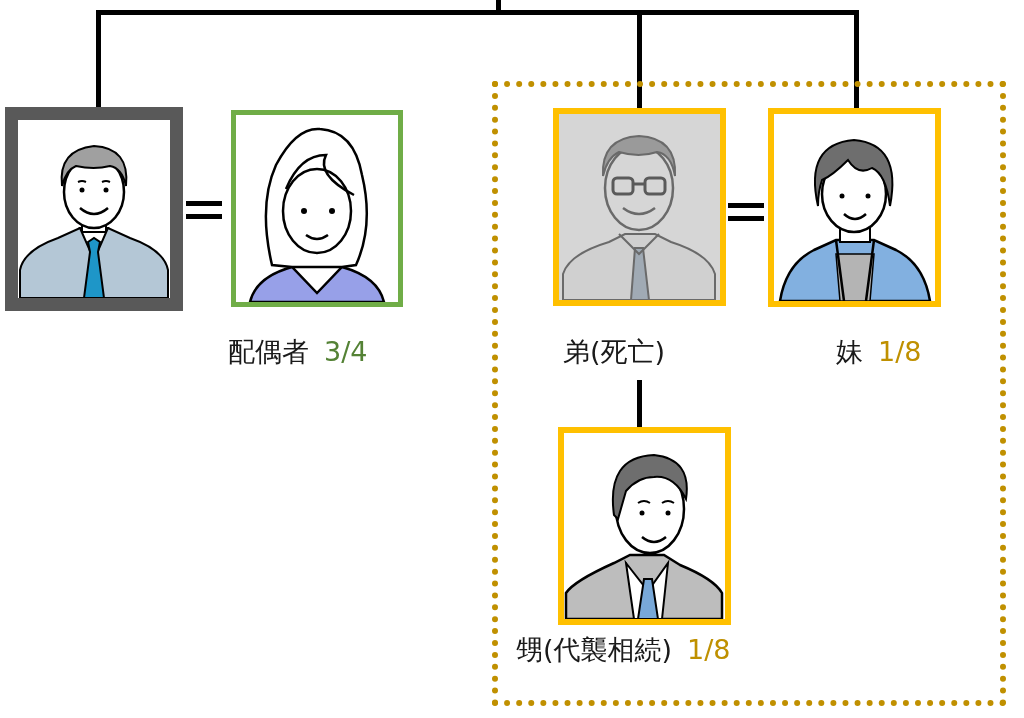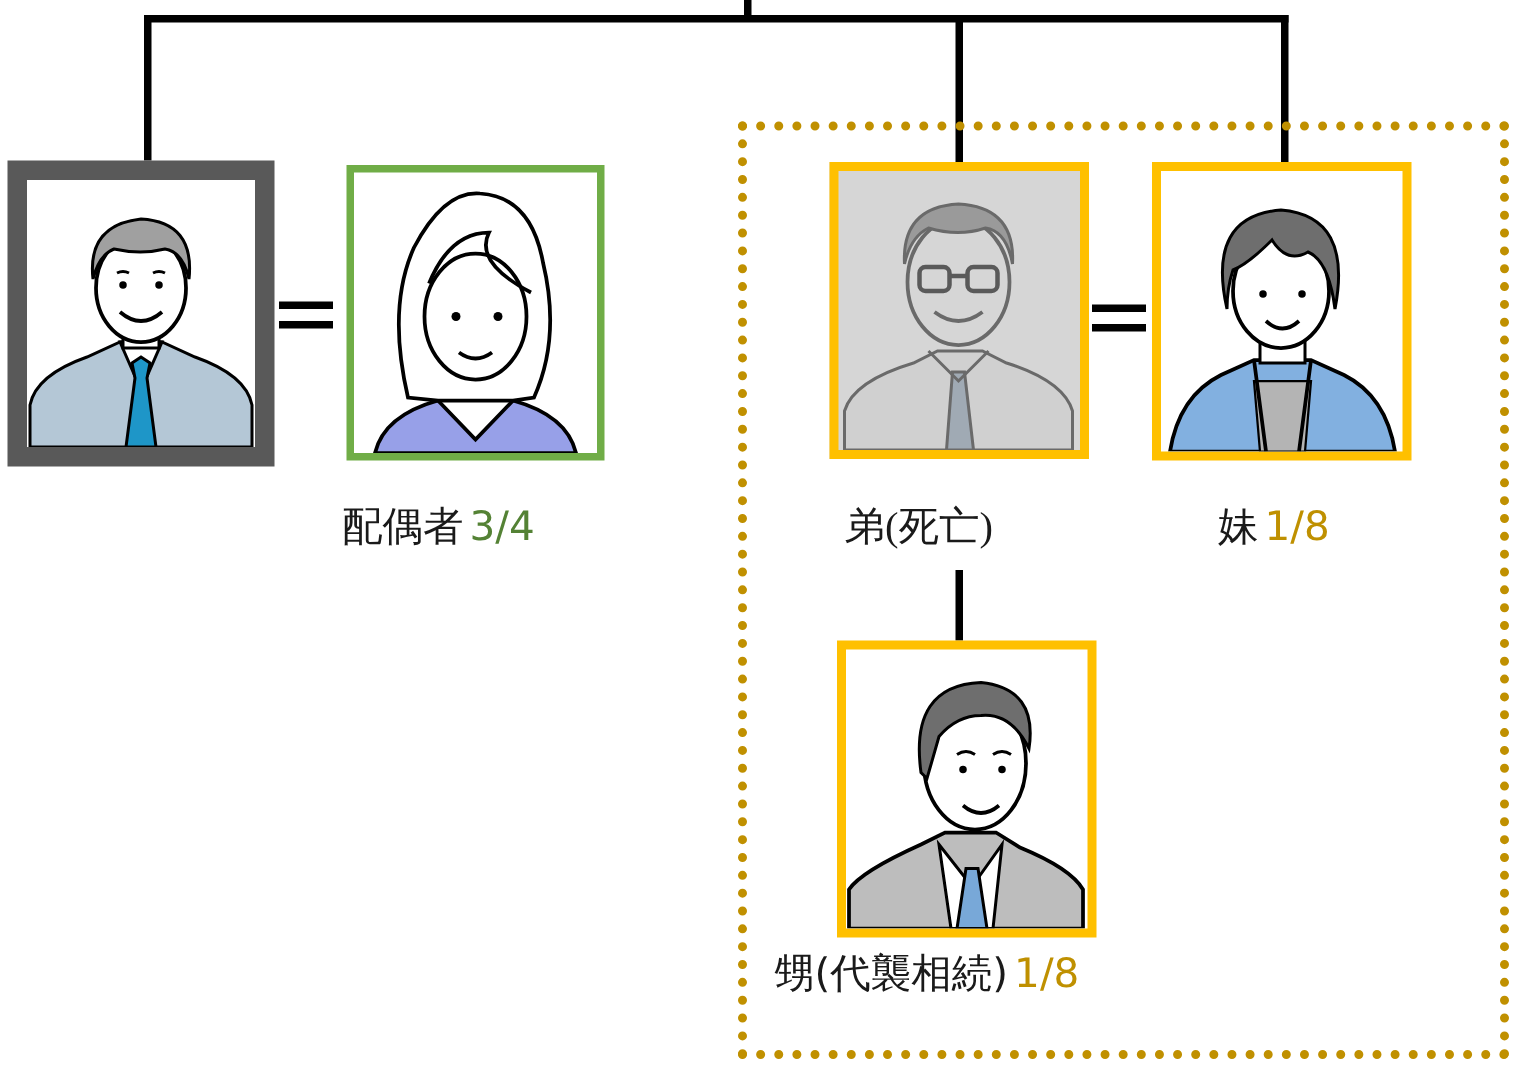--- a/index.html
+++ b/index.html
@@ -3,21 +3,21 @@
 <meta charset="utf-8">
 <style>
   html, body { margin:0; padding:0; background:#ffffff; }
   body { width:1024px; height:718px; position:relative; overflow:hidden; font-family:"DejaVu Sans", sans-serif; }
   .line { position:absolute; background:#000; }
   .frame { position:absolute; box-sizing:border-box; background:#fff; overflow:hidden; }
   .frame svg { position:absolute; left:0; top:0; width:100%; height:100%; }
   .eq { position:absolute; }
   .eq div { position:absolute; left:0; width:100%; height:5px; background:#000; }
   .label { position:absolute; font-size:27px; color:#1a1a1a; white-space:nowrap; line-height:1; }
-  .share { margin-left:4px;text-align:center; }
+  .share { margin-left:15px;text-align:center; }
   .dotted { position:absolute; box-sizing:border-box; border:6px dotted #c09000; }
 </style>
 </head>
 <body>
 
 <div class="line" style="left:96px; top:10px; width:763px; height:5px;"></div>
 <div class="line" style="left:496px; top:0px; width:5px; height:12px;"></div>
 <div class="line" style="left:96px; top:10px; width:5px; height:98px;"></div>
 <div class="line" style="left:637px; top:10px; width:5px; height:98px;"></div>
 <div class="line" style="left:854px; top:10px; width:5px; height:98px;"></div>
@@ -86,24 +86,24 @@
     <path d="M62 126 L70 187 M100 126 L92 187" stroke="#000" stroke-width="2.5"></path>
     <rect x="66" y="104" width="30" height="24" fill="#fff" stroke="#000" stroke-width="2"></rect>
     <ellipse cx="80" cy="80" rx="32" ry="38" fill="#fff" stroke="#000" stroke-width="2.5"></ellipse>
     <path d="M44 92 Q30 30 80 26 Q128 30 116 92 Q112 60 98 54 Q84 62 74 46 Q58 62 48 66 Q44 78 44 92 Z" fill="#6e6e6e" stroke="#000" stroke-width="2"></path>
     <circle cx="68" cy="82" r="2.5" fill="#000"></circle>
       <circle cx="94" cy="82" r="2.5" fill="#000"></circle>
     <path d="M70 100 Q81 110 92 100" stroke="#000" stroke-width="2.5" fill="none"></path>
   </svg>
 </div>
 
-<div class="label" style="left:563px; top:338px;font-family:Liberation Serif, serif;">
+<div class="label" style="left:563px; top:338px;">
   <span>弟(死亡)</span>
 </div>
-<div class="label" style="left:812px; top:338px;">
+<div class="label" style="left:836px; top:338px;">
   <span>妹</span><span class="share" style="color:#bf9000;">1/8</span>
 </div>
 
 <div class="frame" style="left:558px; top:427px; width:173px; height:198px; border:6px solid #ffc000;">
   <svg viewBox="0 0 161 186" preserveAspectRatio="none">
     <path d="M2 186 L2 160 Q10 148 50 130 L66 122 L100 122 L116 132 Q150 146 158 160 L158 186 Z" fill="#bdbdbd" stroke="#000" stroke-width="2.5"></path>
     <path d="M62 130 L84 158 L104 130 L98 186 L70 186 Z" fill="#fff" stroke="#000" stroke-width="2"></path>
     <path d="M80 146 L88 146 L94 186 L74 186 Z" fill="#78a8d8" stroke="#000" stroke-width="2"></path>
     <ellipse cx="86" cy="76" rx="34" ry="44" fill="#fff" stroke="#000" stroke-width="2.5"></ellipse>
     <path d="M50 82 Q42 24 90 22 Q128 26 122 66 Q110 42 90 44 Q74 44 62 58 Q58 72 54 86 Z" fill="#6e6e6e" stroke="#000" stroke-width="2"></path>

